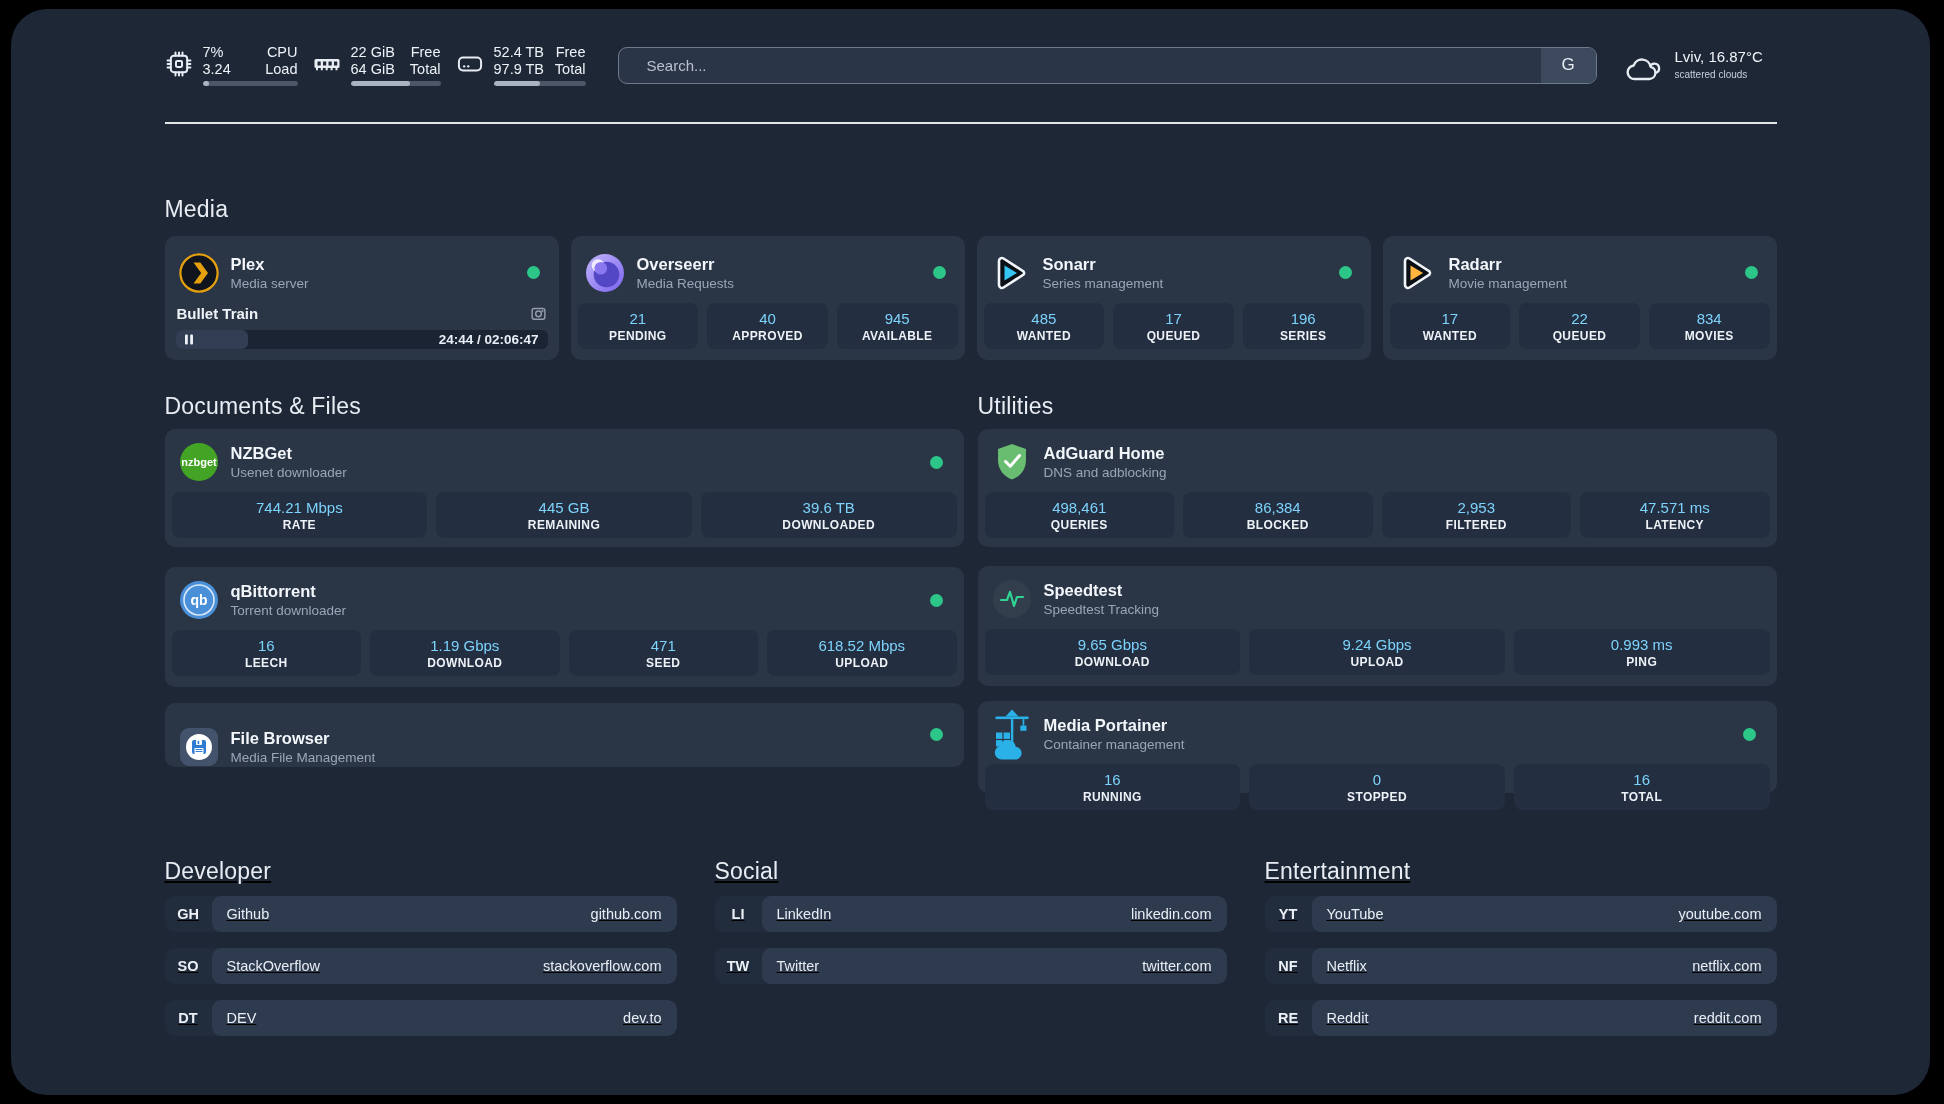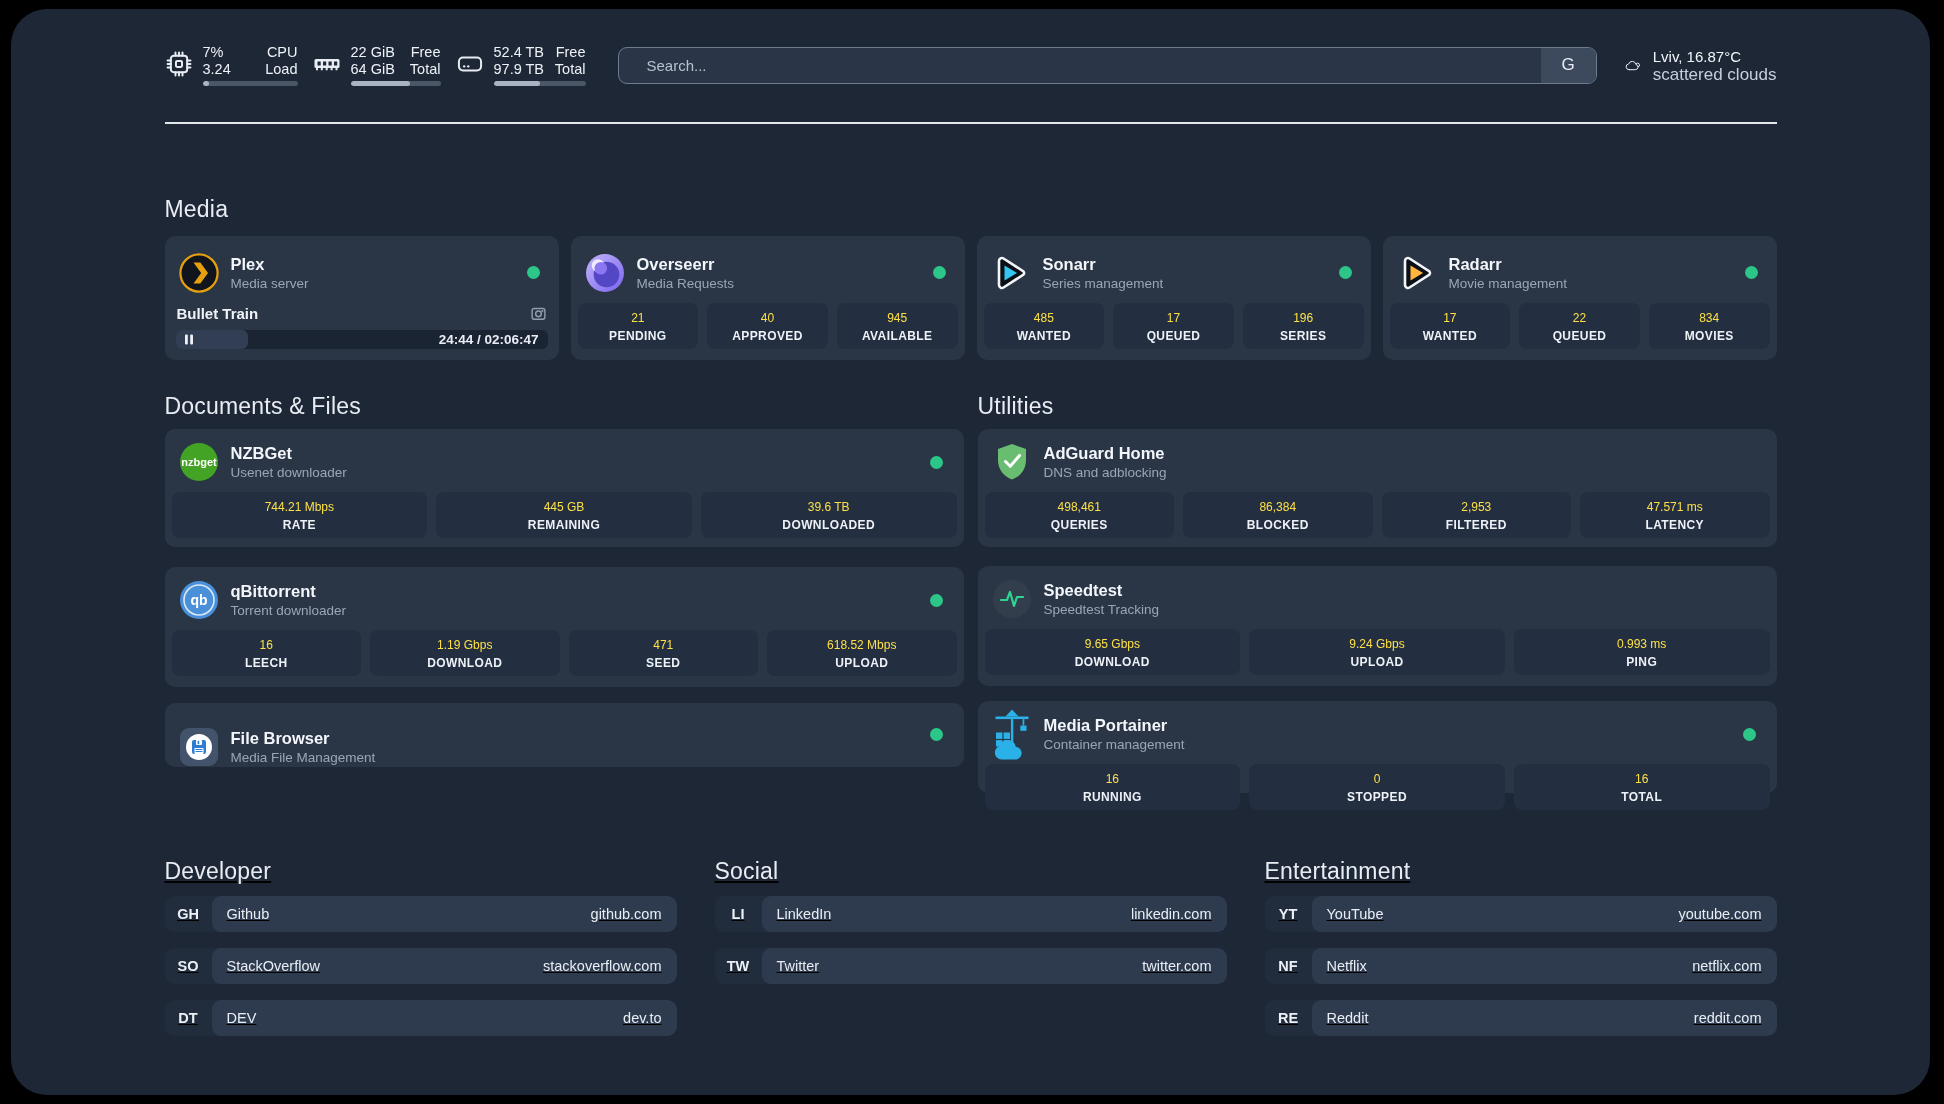--- a/index.html
+++ b/index.html
@@ -15,42 +15,42 @@
   .trows .col2 { text-align:right; }
   .tbar { margin-top:4px; height:5px; border-radius:3px; background:#4b5666; overflow:hidden; }
   .tfill { height:100%; background:#a9b3c1; border-radius:3px; }
   .w95{width:95px;} .w90{width:90px;} .w92{width:92px;}
 
   .search { flex:1; display:flex; align-items:center; height:37px; border:1px solid #6e7a8e; border-radius:9px; background:#2a3548; margin:0 28px 0 17px; position:relative; }
   .search input { background:transparent; border:none; outline:none; color:#dfe5ee; font-size:15px; padding-left:28px; width:80%; font-family:"Liberation Sans",sans-serif; }
   .search input::placeholder { color:#b7c1cf; }
   .gbtn { position:absolute; right:0; top:0; bottom:0; width:55px; background:#3d4a5e; border-radius:0 8px 8px 0; display:flex; align-items:center; justify-content:center; color:#e8edf4; font-size:17px; }
 
-  .weather { display:flex; align-items:center; gap:12px; width:152px; flex:0 0 auto; }
+  .weather { display:flex; align-items:flex-end; gap:12px; width:152px; flex:0 0 auto; }
   .wline1 { font-size:15px; color:#f1f5fa; line-height:19px; white-space:nowrap; }
-  .wline2 { font-size:17px; color:#c6cfdb; line-height:17px; white-space:nowrap; }
+  .wline2 { font-size:10px; color:#c6cfdb; line-height:17px; white-space:nowrap; }
 
   .divider { height:2px; background:#e3e7ec; margin-top:33px; }
 
   .shead { font-size:23px; color:#e9edf3; font-weight:500; letter-spacing:.2px; }
   .media-head { margin-top:72px; }
 
   .mediagrid { display:grid; grid-template-columns:repeat(4,1fr); gap:12px; margin-top:13px; }
   .card { background:#2a3546; border-radius:10px; padding:0 7px; position:relative; }
   .hd { display:flex; align-items:center; gap:12px; padding:13px 7px 0 7px; }
   .appicon { width:40px; height:40px; flex:0 0 40px; }
   .t { font-size:16.5px; font-weight:700; color:#f3f6fa; line-height:20px; }
   .s { font-size:13.5px; color:#9aa6b8; line-height:17px; margin-top:1px; }
   .dot { position:absolute; top:27px; right:21px; width:13px; height:13px; border-radius:50%; background:#2cc689; }
   .mcard { height:124px; }
   .mcard .hd { padding-top:17px; }
   .mcard .dot { top:30px; right:19px; }
   .stats { display:flex; gap:9px; margin-top:10px; }
   .tile { flex:1; background:#232e40; border-radius:8px; height:46px; display:flex; flex-direction:column; align-items:center; justify-content:center; }
-  .tile .v { font-size:12px; color:#fde047; line-height:19px; }
+  .tile .v { font-size:15px; color:#7dd3fc; line-height:19px; }
   .tile .l { font-size:12px; font-weight:700; color:#eef2f7; letter-spacing:.4px; line-height:15px; margin-top:1px; }
 
   .media-row { display:flex; align-items:center; justify-content:space-between; padding:0 5px; margin-top:11px; font-size:15px; font-weight:600; color:#eff3f8; height:19px; }
   .pbar { margin:7px 4px 0 4px; height:19px; background:#1b2433; border-radius:6px; position:relative; }
   .pfill { position:absolute; left:0; top:0; bottom:0; border-radius:6px; background:#313e54; }
   .pausewrap { position:absolute; left:8px; top:0; bottom:0; display:flex; align-items:center; }
   .ptime { position:absolute; right:9px; top:0; bottom:0; display:flex; align-items:center; font-size:13.5px; font-weight:600; color:#e9eef6; }
 
   .cols { display:grid; grid-template-columns:1fr 1fr; gap:0 14px; margin-top:33px; }
   .colhead { margin-bottom:9px; }

